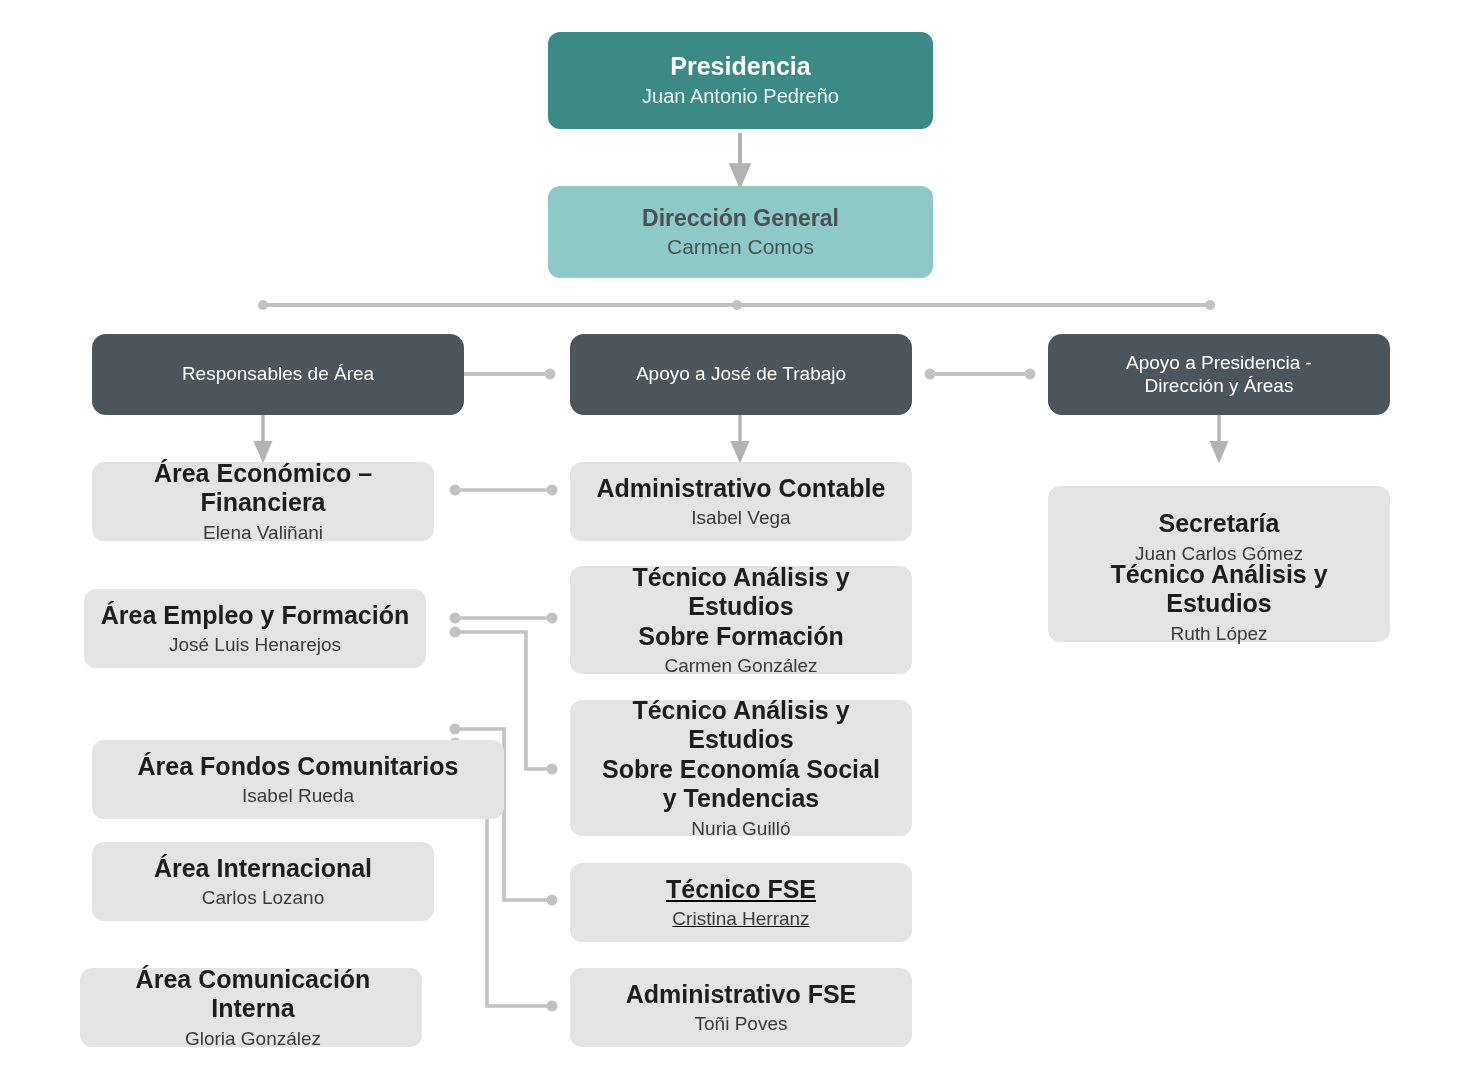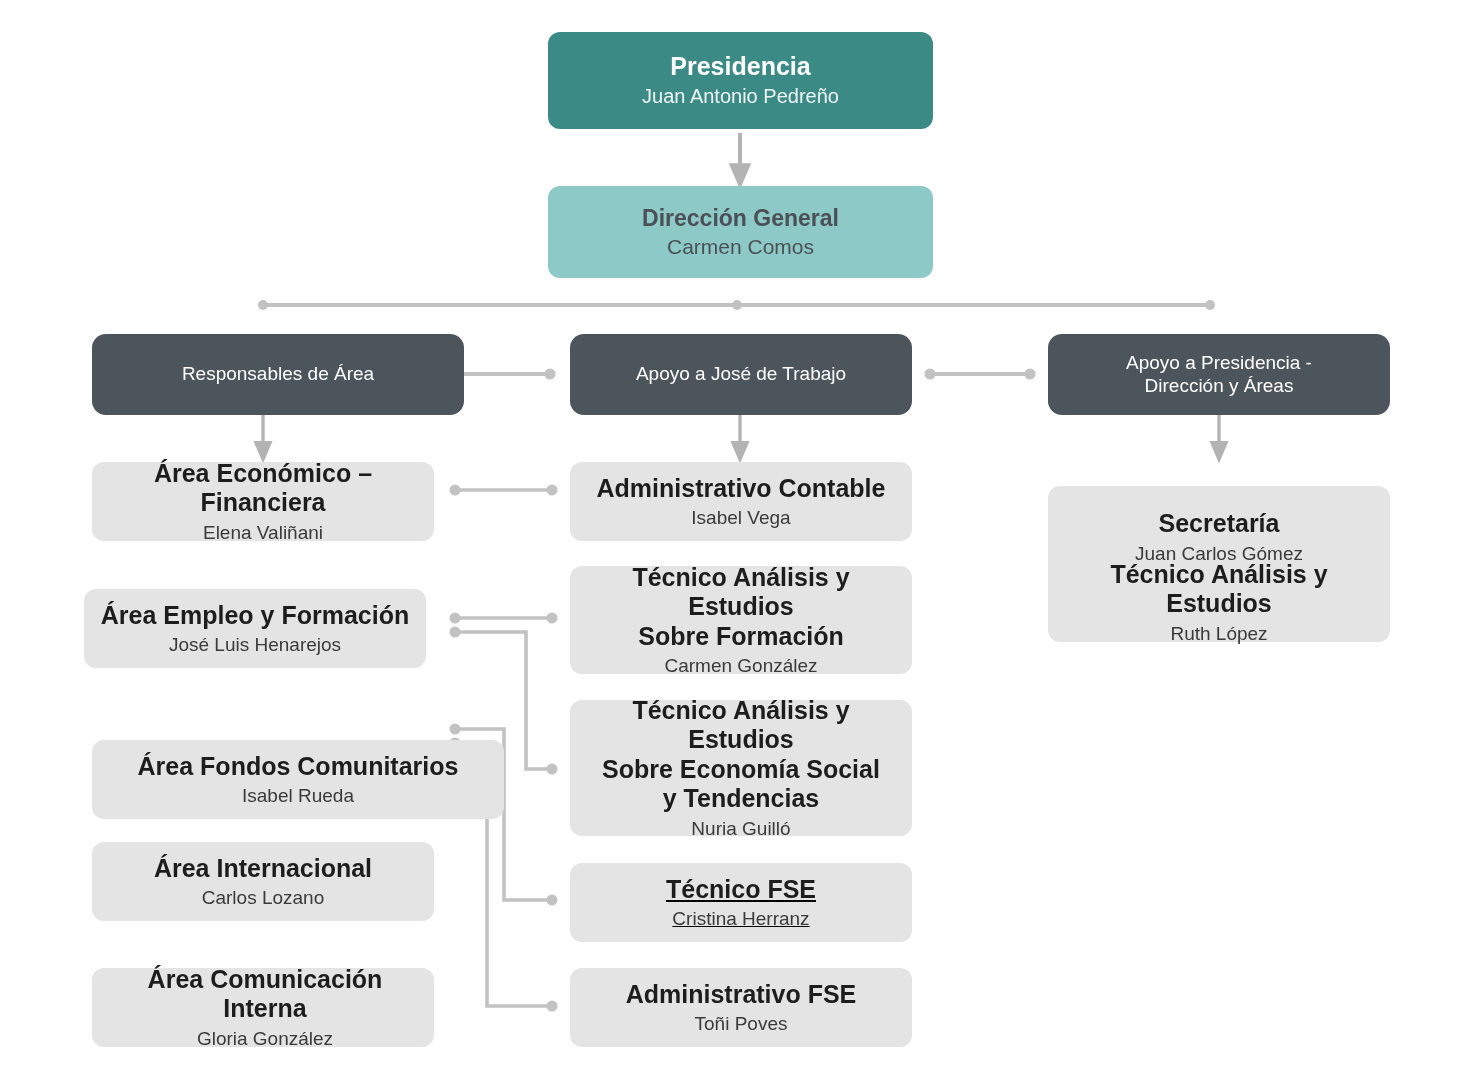--- a/index.html
+++ b/index.html
@@ -208,21 +208,21 @@
   <div class="node grey" style="left:92px; top:716px; width:412px; height:79px;margin-top:24px;">
     <div class="title">Área Fondos Comunitarios</div>
     <div class="person">Isabel Rueda</div>
   </div>
 
   <div class="node grey" style="left:92px; top:842px; width:342px; height:79px;">
     <div class="title">Área Internacional</div>
     <div class="person">Carlos Lozano</div>
   </div>
 
-  <div class="node grey" style="left:92px; top:968px; width:342px; height:79px;padding-left:16px;">
+  <div class="node grey" style="left:80px; top:968px; width:342px; height:79px;padding-left:16px;">
     <div class="title">Área Comunicación Interna</div>
     <div class="person">Gloria González</div>
   </div>
 
   <div class="node grey" style="left:570px; top:462px; width:342px; height:79px;">
     <div class="title">Administrativo Contable</div>
     <div class="person">Isabel Vega</div>
   </div>
 
   <div class="node grey" style="left:570px; top:566px; width:342px; height:108px;">

